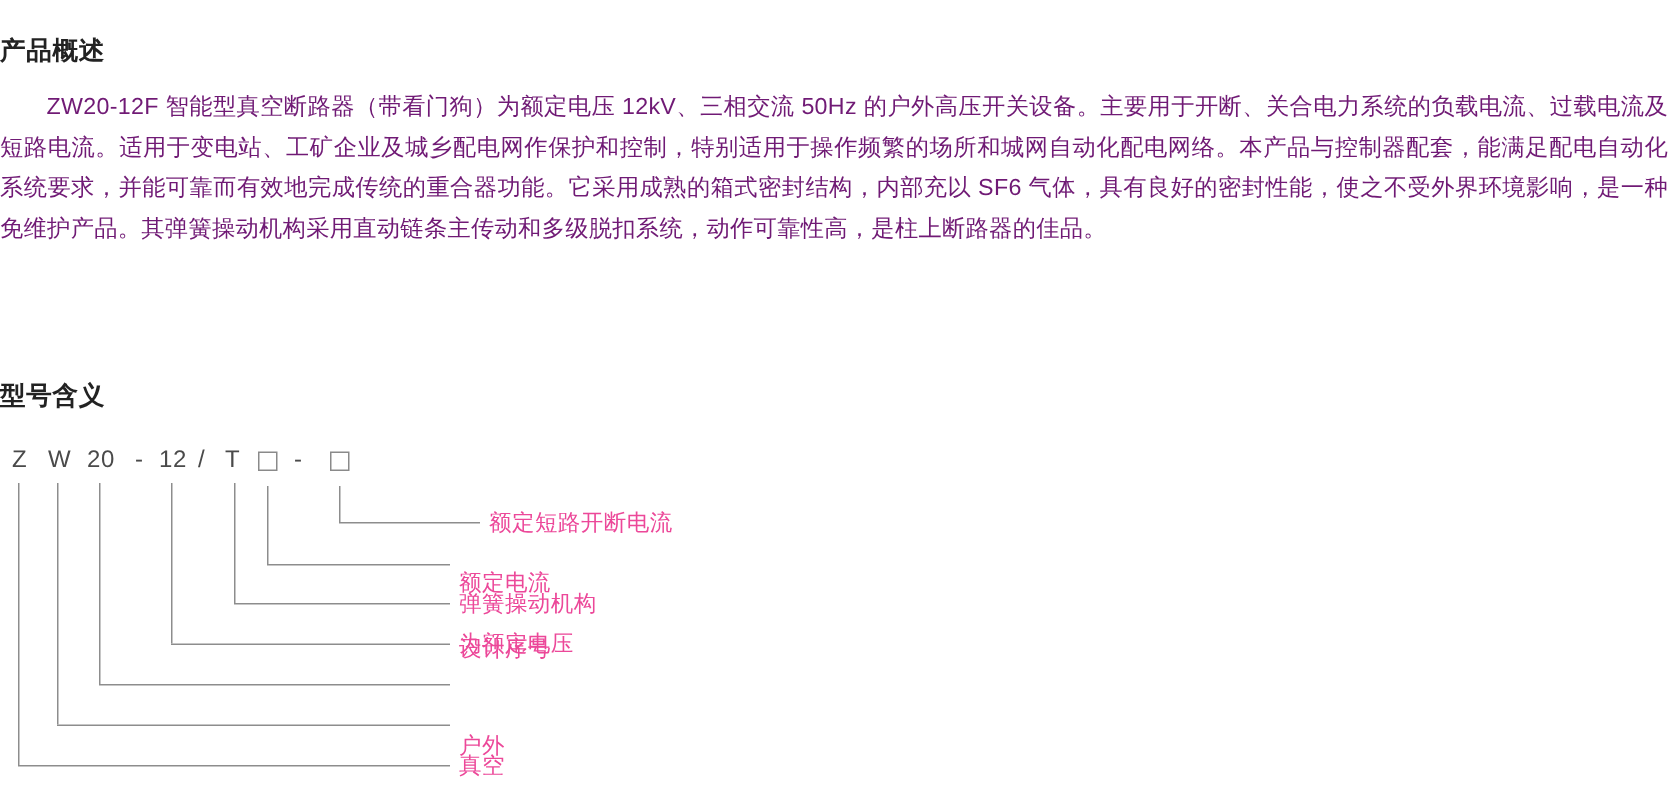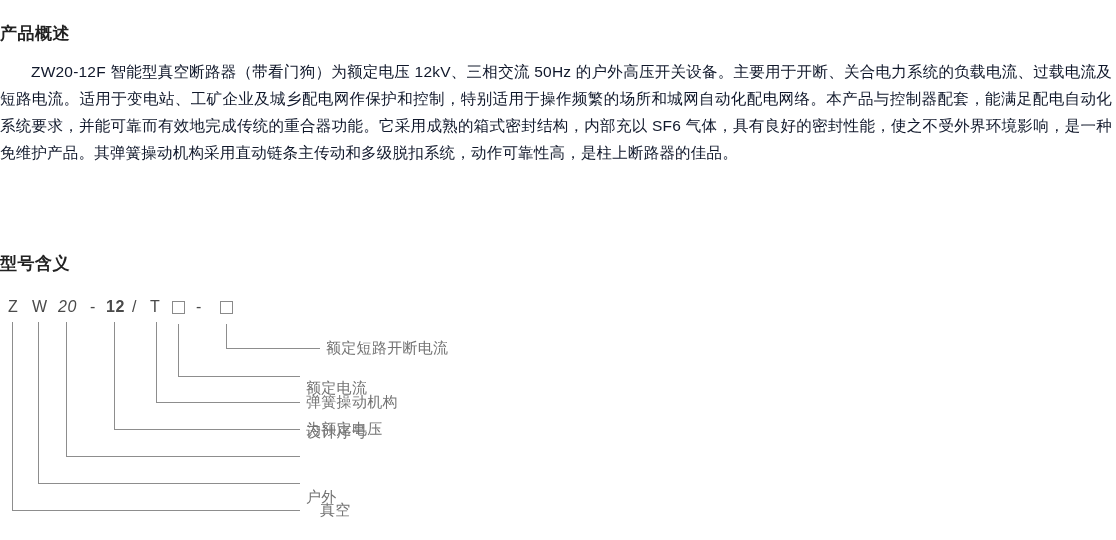--- a/index.html
+++ b/index.html
@@ -31,21 +31,21 @@
     left: 0px;
     top: 22px;
   }
   #overview-body {
     position: absolute;
     left: 0px;
     top: 58px;
     width: 1112px;
     font-size: 15.5px;
     line-height: 27px;
-    color: #0f172a;
+    color: #701a75;
     text-align: justify;
     text-indent: 2em;
     letter-spacing: 0.2px;
   }
   #model-title {
     position: absolute;
     left: 0px;
     top: 252px;
   }
   
@@ -78,42 +78,42 @@
     background: #8d8d8d;
   }
   .hline {
     position: absolute;
     height: 1px;
     background: #8d8d8d;
   }
   .leader-label {
     position: absolute;
     font-size: 15px;
-    color: #737373;
+    color: #ec4899;
     white-space: nowrap;
     letter-spacing: 0.3px;
   }
 </style>
 </head>
 <body>
 
 <div class="page">
 
   <div class="section-title" id="overview-title">产品概述</div>
 
   <div id="overview-body">ZW20-12F 智能型真空断路器（带看门狗）为额定电压 12kV、三相交流 50Hz 的户外高压开关设备。主要用于开断、关合电力系统的负载电流、过载电流及短路电流。适用于变电站、工矿企业及城乡配电网作保护和控制，特别适用于操作频繁的场所和城网自动化配电网络。本产品与控制器配套，能满足配电自动化系统要求，并能可靠而有效地完成传统的重合器功能。它采用成熟的箱式密封结构，内部充以 SF6 气体，具有良好的密封性能，使之不受外界环境影响，是一种免维护产品。其弹簧操动机构采用直动链条主传动和多级脱扣系统，动作可靠性高，是柱上断路器的佳品。</div>
 
   <div class="section-title" id="model-title">型号含义</div>
 
   <div id="code-row">
     <span class="code-char" style="left:8px;">Z</span>
     <span class="code-char" style="left:32px;">W</span>
-    <span class="code-char" style="left:58px;font-style:italic;">20</span>
+    <span class="code-char" style="left:58px;">20</span>
     <span class="code-char" style="left:90px;">-</span>
-    <span class="code-char" style="left:106px;font-weight:bold;">12</span>
+    <span class="code-char" style="left:106px;">12</span>
     <span class="code-char" style="left:132px;">/</span>
     <span class="code-char" style="left:150px;">T</span>
     <span class="code-box" style="left:172px;"></span>
     <span class="code-char" style="left:196px;">-</span>
     <span class="code-box" style="left:220px;"></span>
   </div>
 
   <div class="vline" style="left:226px; top:324px; height:24px;"></div>
   <div class="hline" style="left:226px; top:348px; width:94px;"></div>
   <div class="leader-label" style="left:326px; top:339px;">额定短路开断电流</div>
@@ -133,15 +133,15 @@
   <div class="vline" style="left:66px; top:322px; height:134px;"></div>
   <div class="hline" style="left:66px; top:456px; width:234px;"></div>
   <div class="leader-label" style="left:306px; top:423px;text-align:center;">设计序号</div>
 
   <div class="vline" style="left:38px; top:322px; height:161px;"></div>
   <div class="hline" style="left:38px; top:483px; width:262px;"></div>
   <div class="leader-label" style="left:306px; top:488px;">户外</div>
 
   <div class="vline" style="left:12px; top:322px; height:188px;"></div>
   <div class="hline" style="left:12px; top:510px; width:288px;"></div>
-  <div class="leader-label" style="left:320px; top:501px;">真空</div>
+  <div class="leader-label" style="left:306px; top:501px;">真空</div>
 
 </div>
 
 </body></html>

